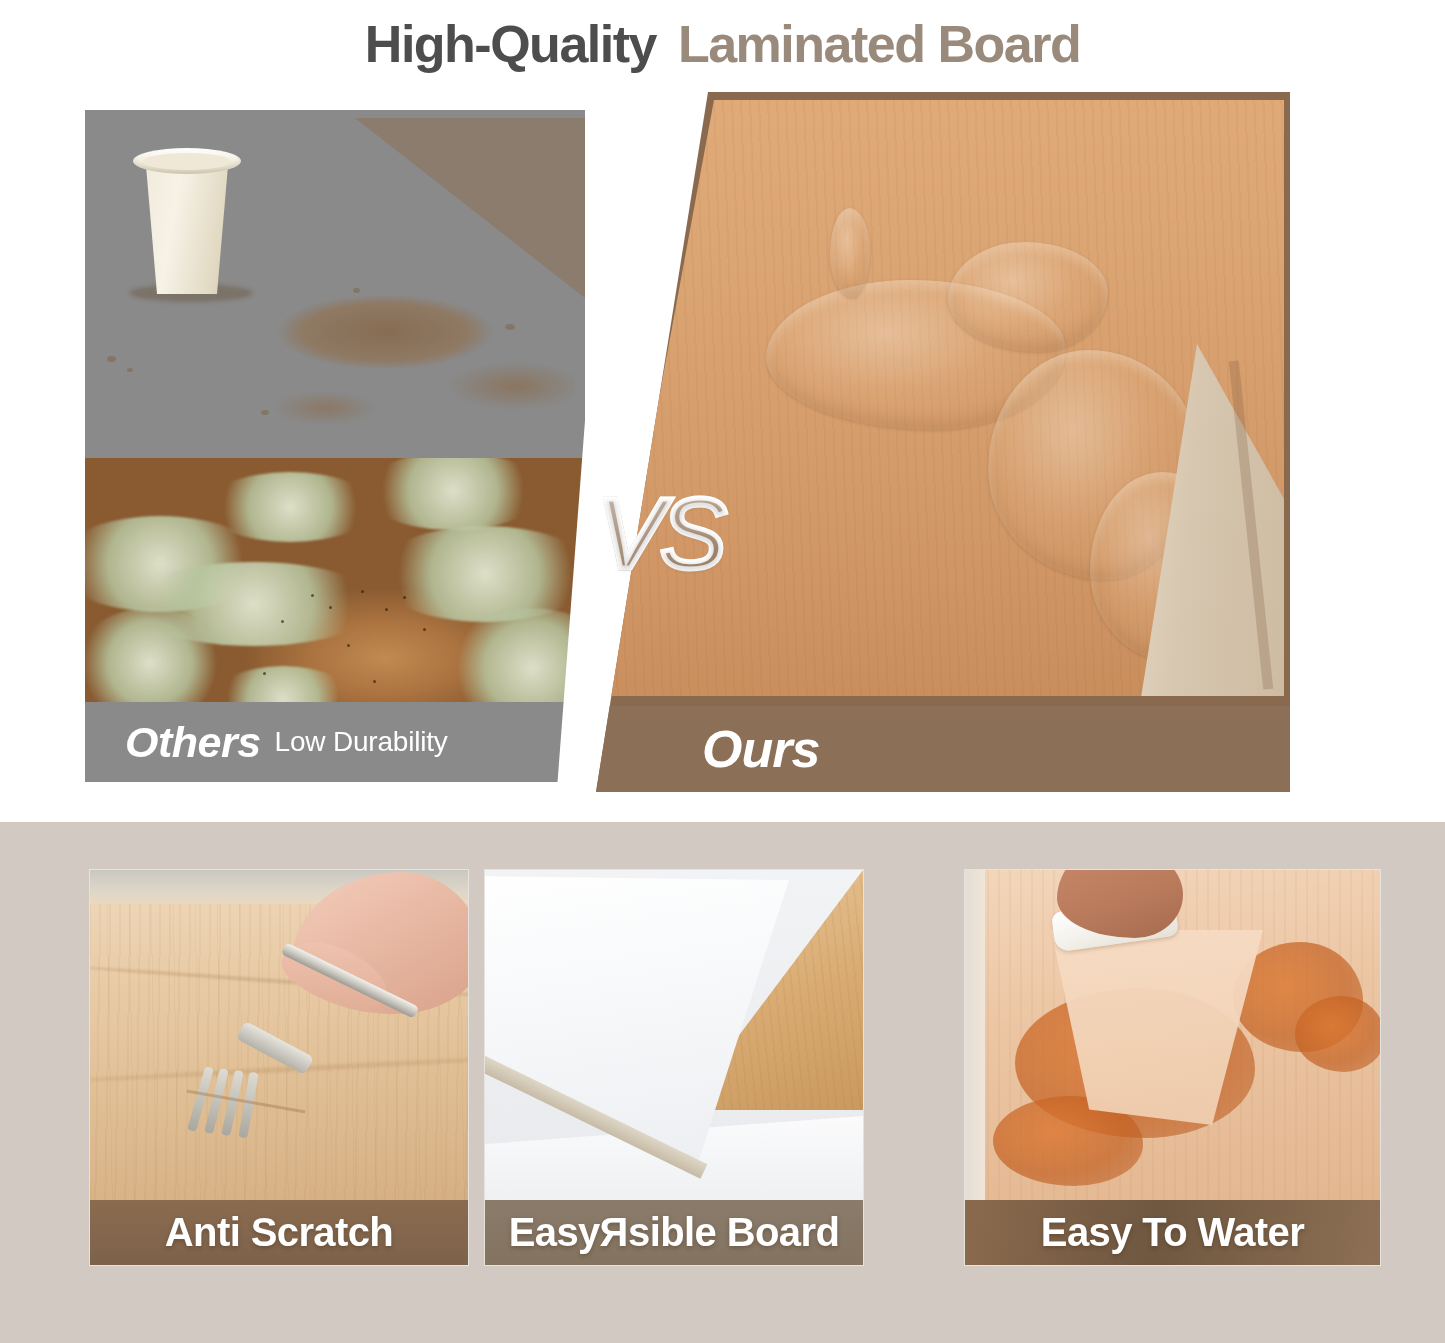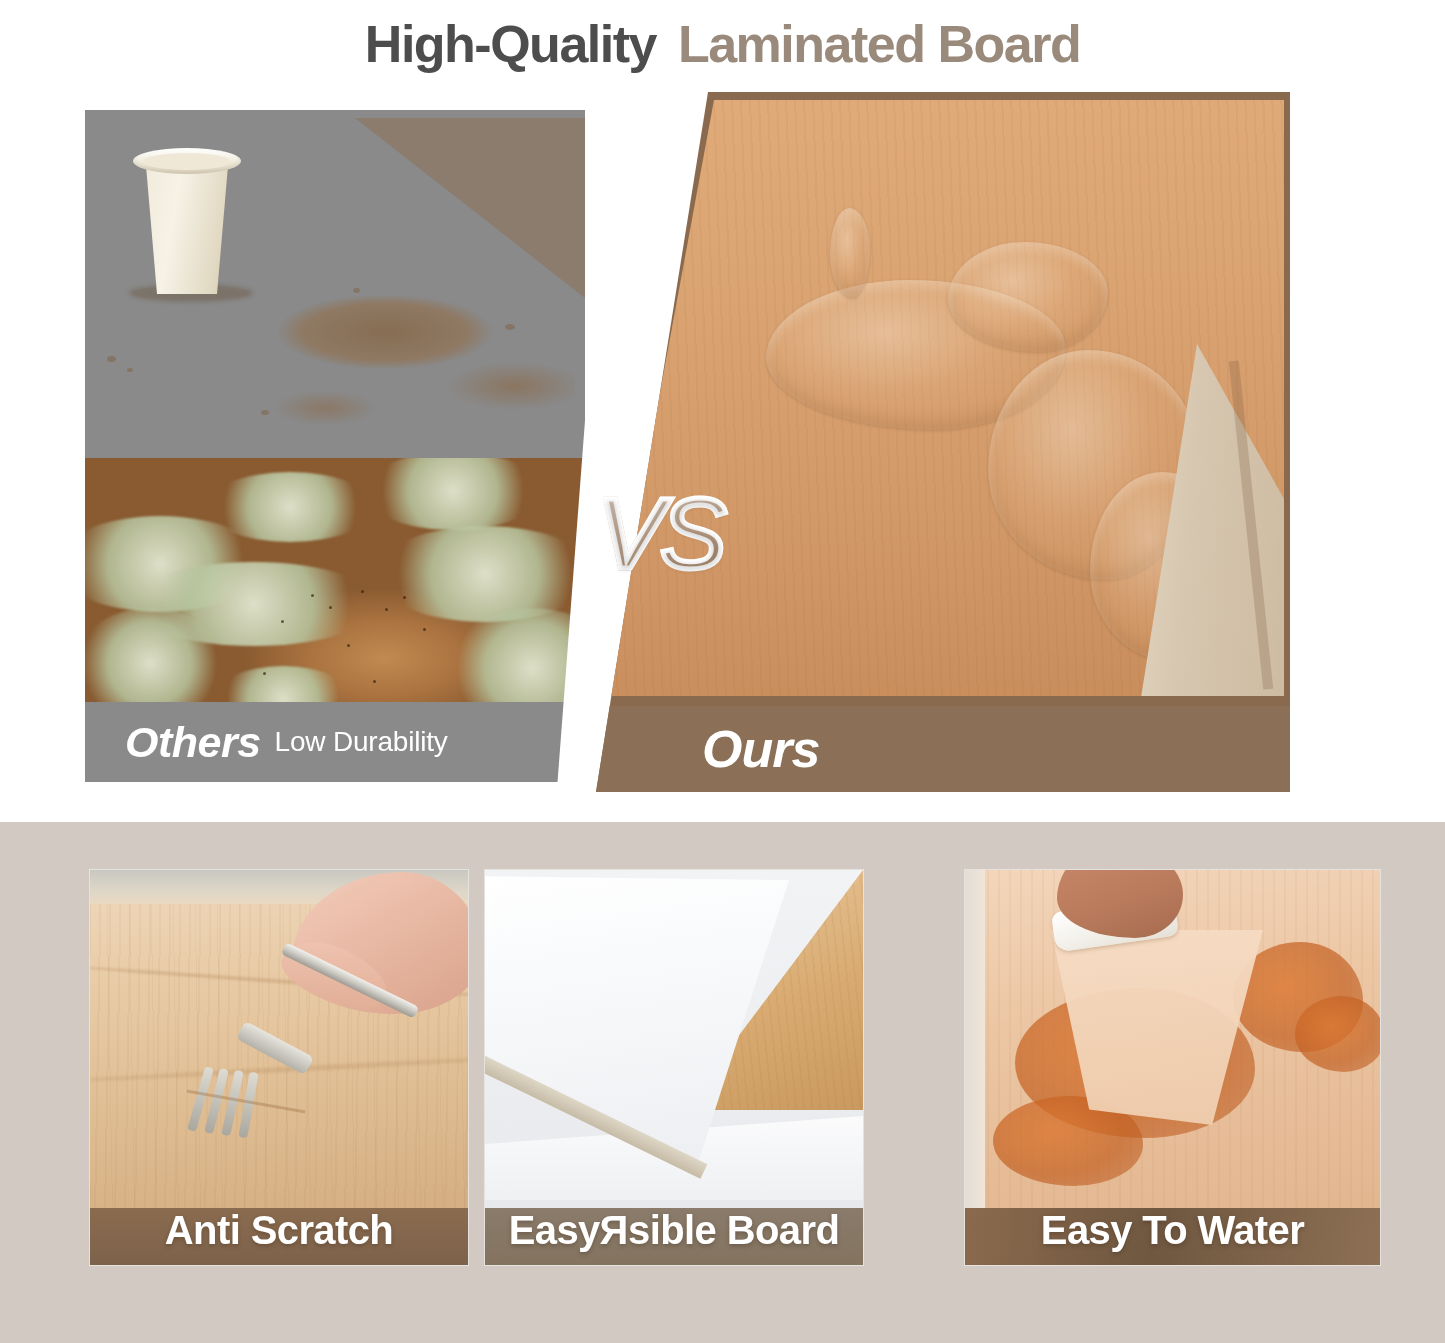--- a/index.html
+++ b/index.html
@@ -178,22 +178,22 @@
   .feature-card{
     position:absolute; top:48px; width:378px; height:395px;
     background:#ffffff; overflow:hidden;
     box-shadow:0 0 0 1px rgba(255,255,255,.45);
   }
   #feature-card-0{ left:90px; }
   #feature-card-1{ left:485px; }
   #feature-card-2{ left:965px; width:415px; }
   .feature-photo{ position:absolute; left:0; top:0; width:100%; height:342px; overflow:hidden; }
   .feature-label{
-    position:absolute; left:0; bottom:0; width:100%; height:57px;
-    display:flex; align-items:flex-start; justify-content:center;margin-top:9px;
+    position:absolute; left:0; bottom:0; width:100%; height:65px;
+    display:flex; align-items:center; justify-content:center;margin-top:9px;
   }
   .feature-label-text{
     color:#ffffff; font-size:40px; font-weight:700; letter-spacing:-.6px;
     text-shadow:0 2px 4px rgba(60,40,24,.35);
   }
   #label-0{ background:linear-gradient(180deg,#8a6b4f 0%, #7d624b 100%); }
   #label-1{ background:linear-gradient(180deg,#8a7b6b 0%, #83735f 100%); }
   #label-2{ background:linear-gradient(100deg,#8a6a4d 0%, #6f5740 46%, #8d7054 100%); }
   .rev-r{ display:inline-block; transform:scaleX(-1); }
 

